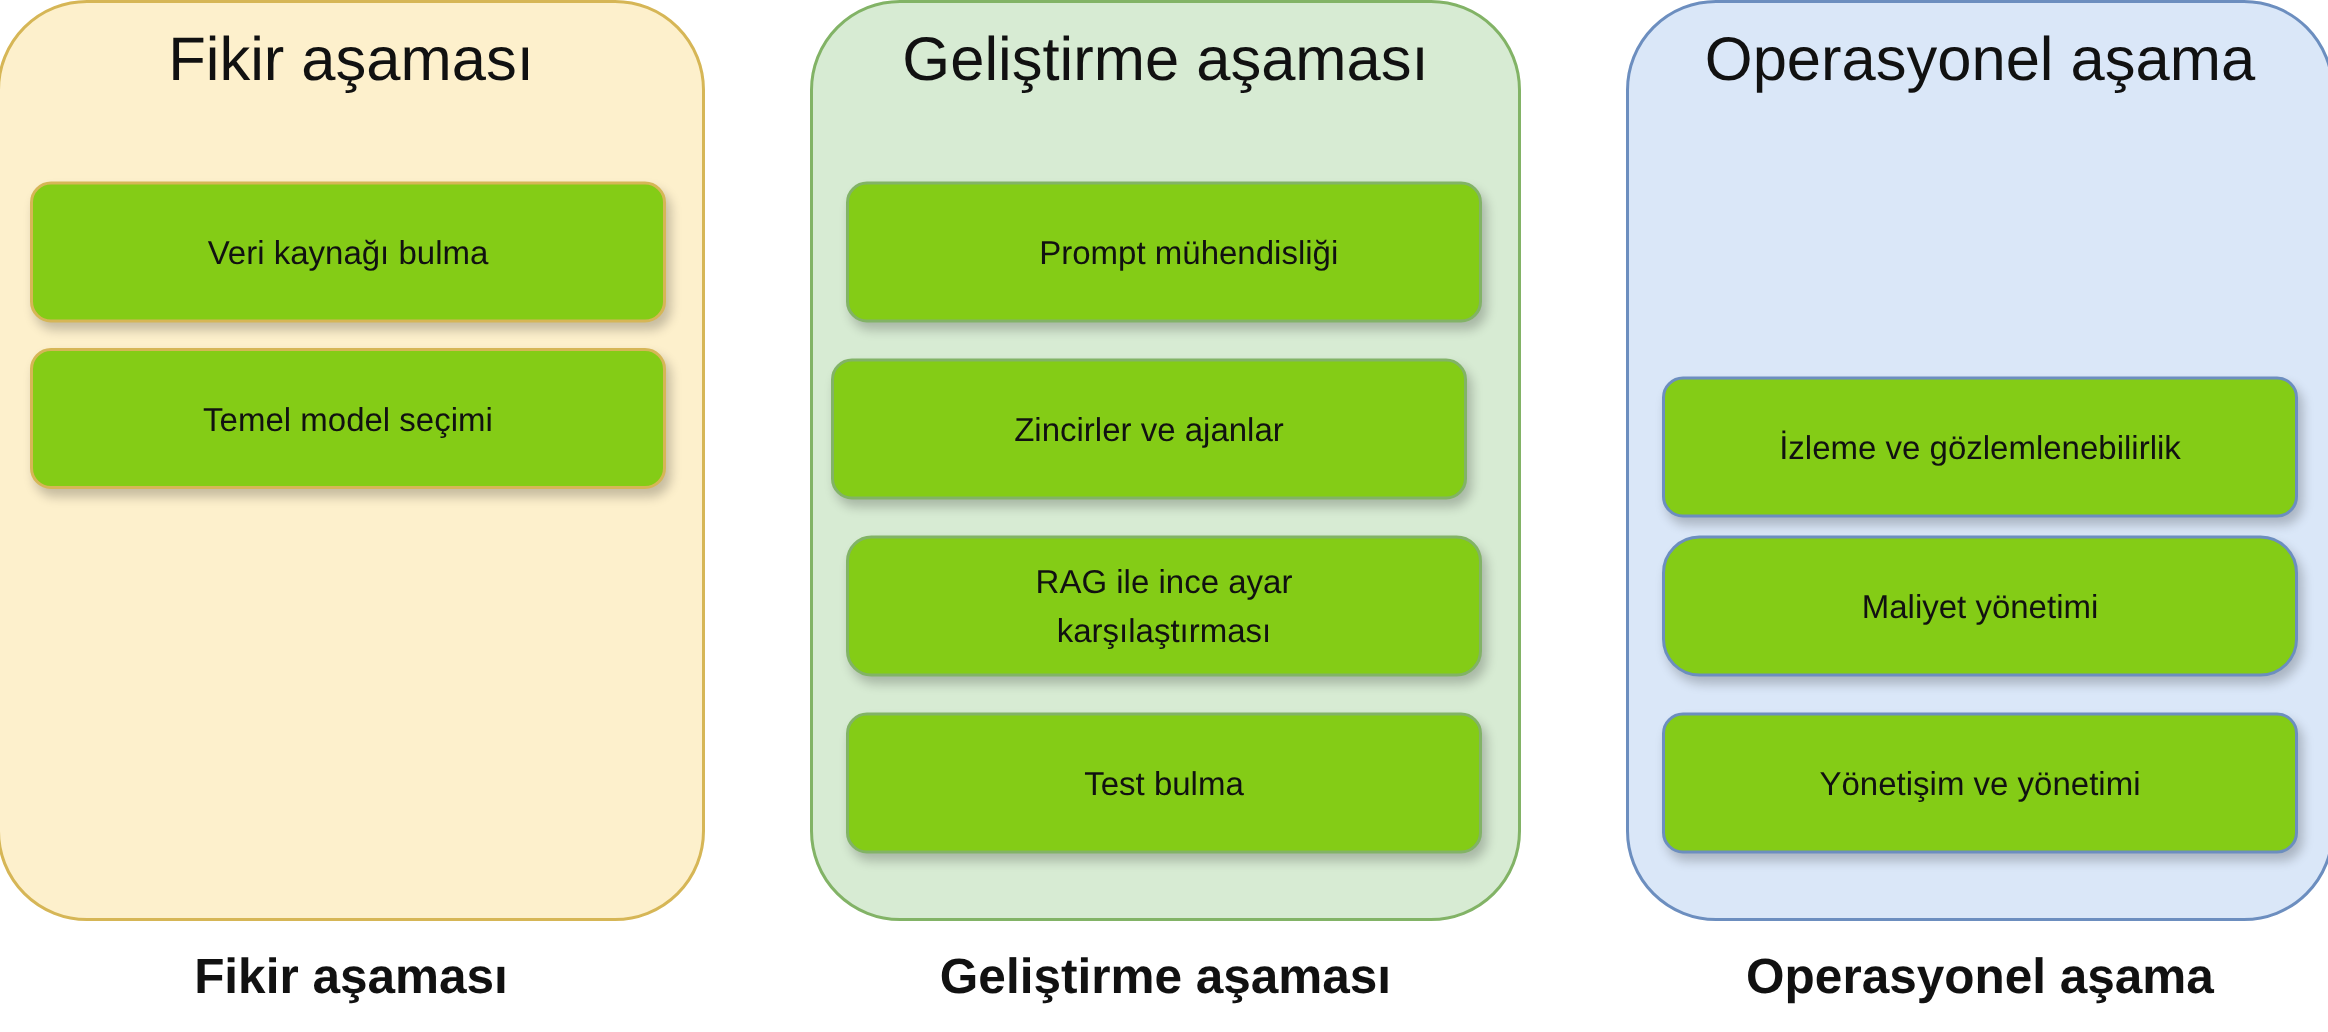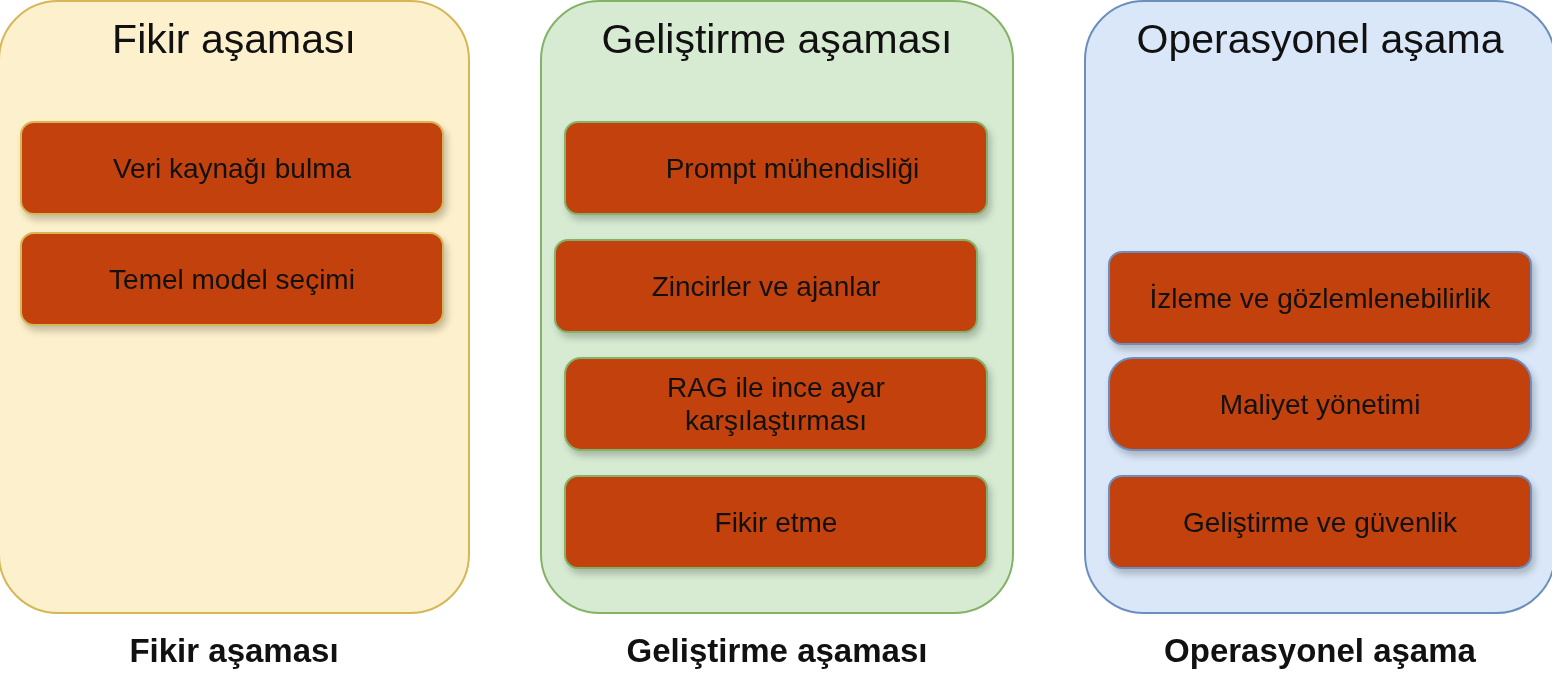--- a/index.html
+++ b/index.html
@@ -1,41 +1,41 @@
 <!DOCTYPE html>
 <html><head>
 <meta charset="utf-8">
 <style>
   html,body{margin:0;padding:0;}
   body{width:1552px;height:688px;background:#ffffff;position:relative;overflow:hidden;font-family:"Liberation Sans",sans-serif;}
   .panel{position:absolute;top:0;height:614px;border-radius:60px;border:2px solid;box-sizing:border-box;}
   .panel-title{position:absolute;top:14px;left:0;right:0;text-align:center;font-size:41px;color:#111;}
-  .card{position:absolute;width:424px;height:94px;background:#c2410c;border:2px solid;border-radius:14px;box-sizing:border-box;
-        display:flex;align-items:center;justify-content:center;text-align:center;font-size:28px;line-height:33px;color:#111;
+  .card{position:absolute;width:424px;height:94px;background:#84cc16;border:2px solid;border-radius:14px;box-sizing:border-box;
+        display:flex;align-items:center;justify-content:center;text-align:center;font-size:22px;line-height:33px;color:#111;
         box-shadow:3px 5px 7px rgba(0,0,0,0.22);}
   .caption{position:absolute;top:632px;text-align:center;font-size:33px;font-weight:bold;color:#111;}
 </style>
 </head>
 <body>
 
 <div class="panel" style="left:-2px;width:472px;background:#fdf0cc;border-color:#d6b656;">
   <div class="panel-title">Fikir aşaması</div>
   <div class="card" style="left:20px;top:119px;border-color:#d6b656;">Veri kaynağı bulma</div>
   <div class="card" style="left:20px;top:230px;border-color:#d6b656;">Temel model seçimi</div>
 </div>
 <div class="caption" style="left:0;width:468px;">Fikir aşaması</div>
 
 <div class="panel" style="left:540px;width:474px;background:#d7ebd3;border-color:#82b366;">
   <div class="panel-title">Geliştirme aşaması</div>
   <div class="card" style="left:22px;top:119px;border-color:#82b366;padding-left:33px;">Prompt mühendisliği</div>
   <div class="card" style="left:12px;top:237px;border-color:#82b366;">Zincirler ve ajanlar</div>
   <div class="card" style="left:22px;top:355px;border-color:#82b366;padding:16px 90px;border-radius:17px;">RAG ile ince ayar karşılaştırması</div>
-  <div class="card" style="left:22px;top:473px;border-color:#82b366;">Fikir etme</div>
+  <div class="card" style="left:22px;top:473px;border-color:#82b366;">Test bulma</div>
 </div>
 <div class="caption" style="left:540px;width:474px;">Geliştirme aşaması</div>
 
 <div class="panel" style="left:1084px;width:472px;background:#dae7f8;border-color:#6c8ebf;">
   <div class="panel-title">Operasyonel aşama</div>
   <div class="card" style="left:22px;top:237px;border-color:#6c8ebf;margin-top:12px;">İzleme ve gözlemlenebilirlik</div>
   <div class="card" style="left:22px;top:355px;border-color:#6c8ebf;border-radius:25px;">Maliyet yönetimi</div>
-  <div class="card" style="left:22px;top:473px;border-color:#6c8ebf;">Geliştirme ve güvenlik</div>
+  <div class="card" style="left:22px;top:473px;border-color:#6c8ebf;">Yönetişim ve yönetimi</div>
 </div>
 <div class="caption" style="left:1084px;width:472px;">Operasyonel aşama</div>
 
 </body></html>

